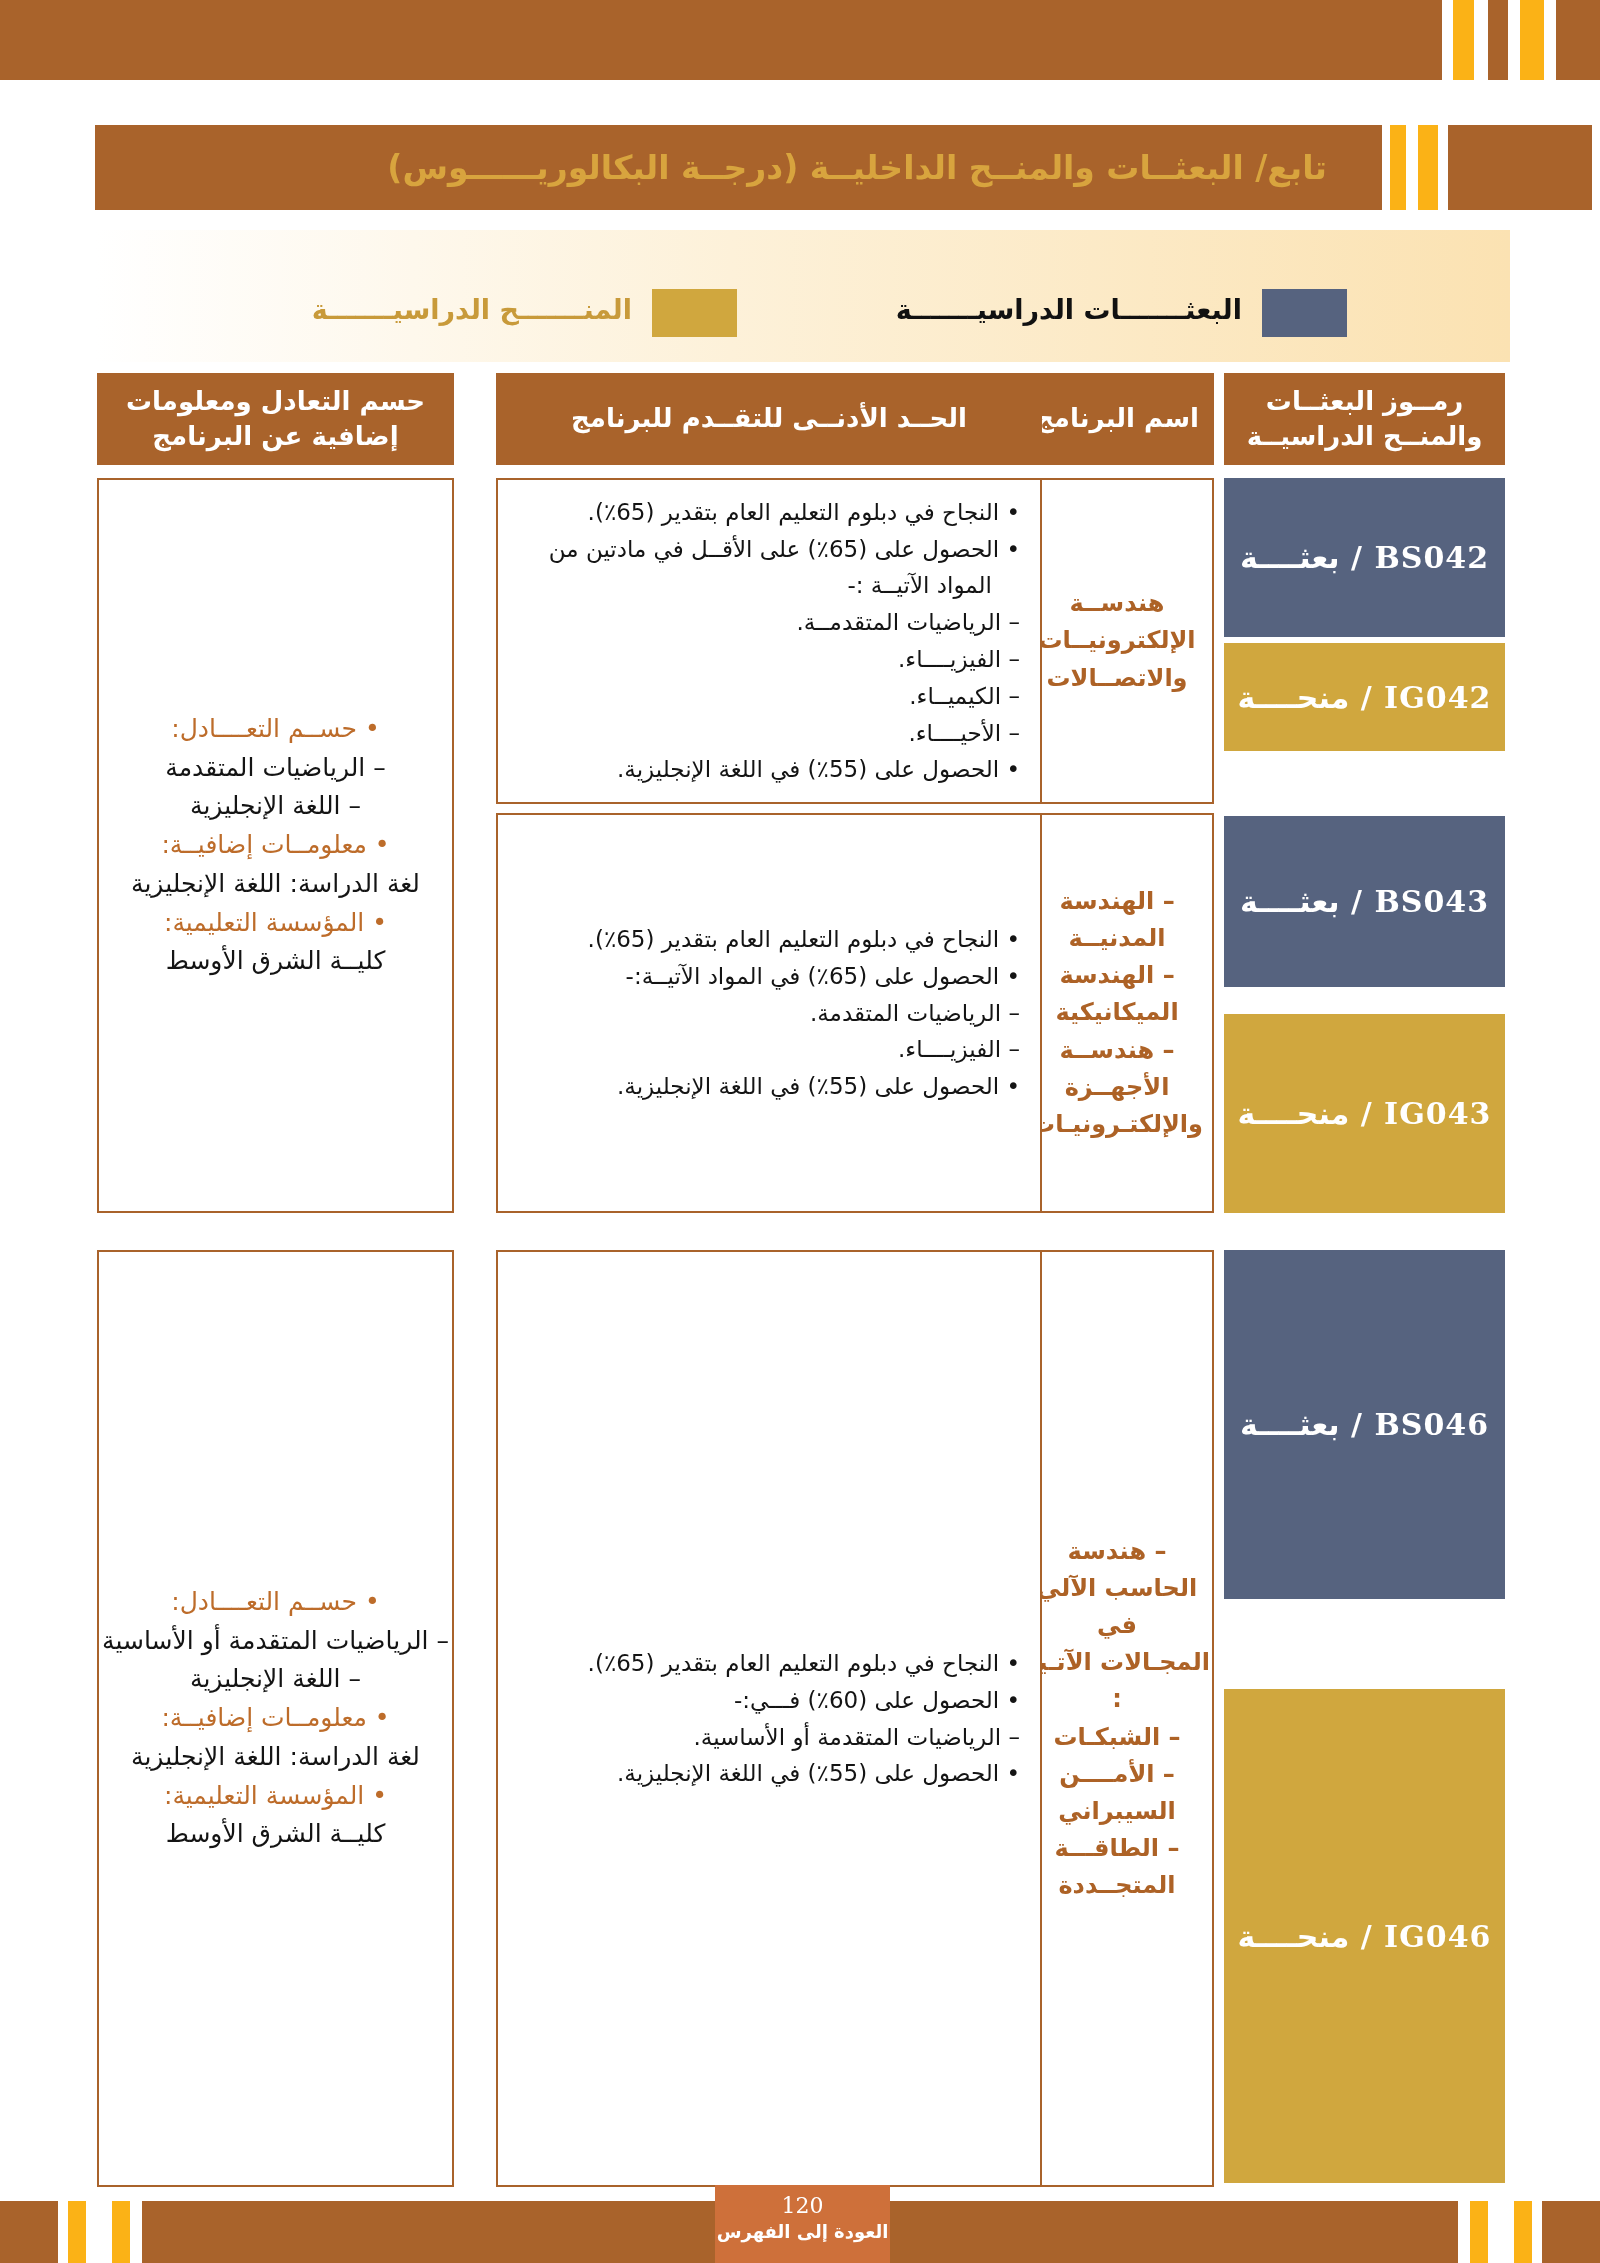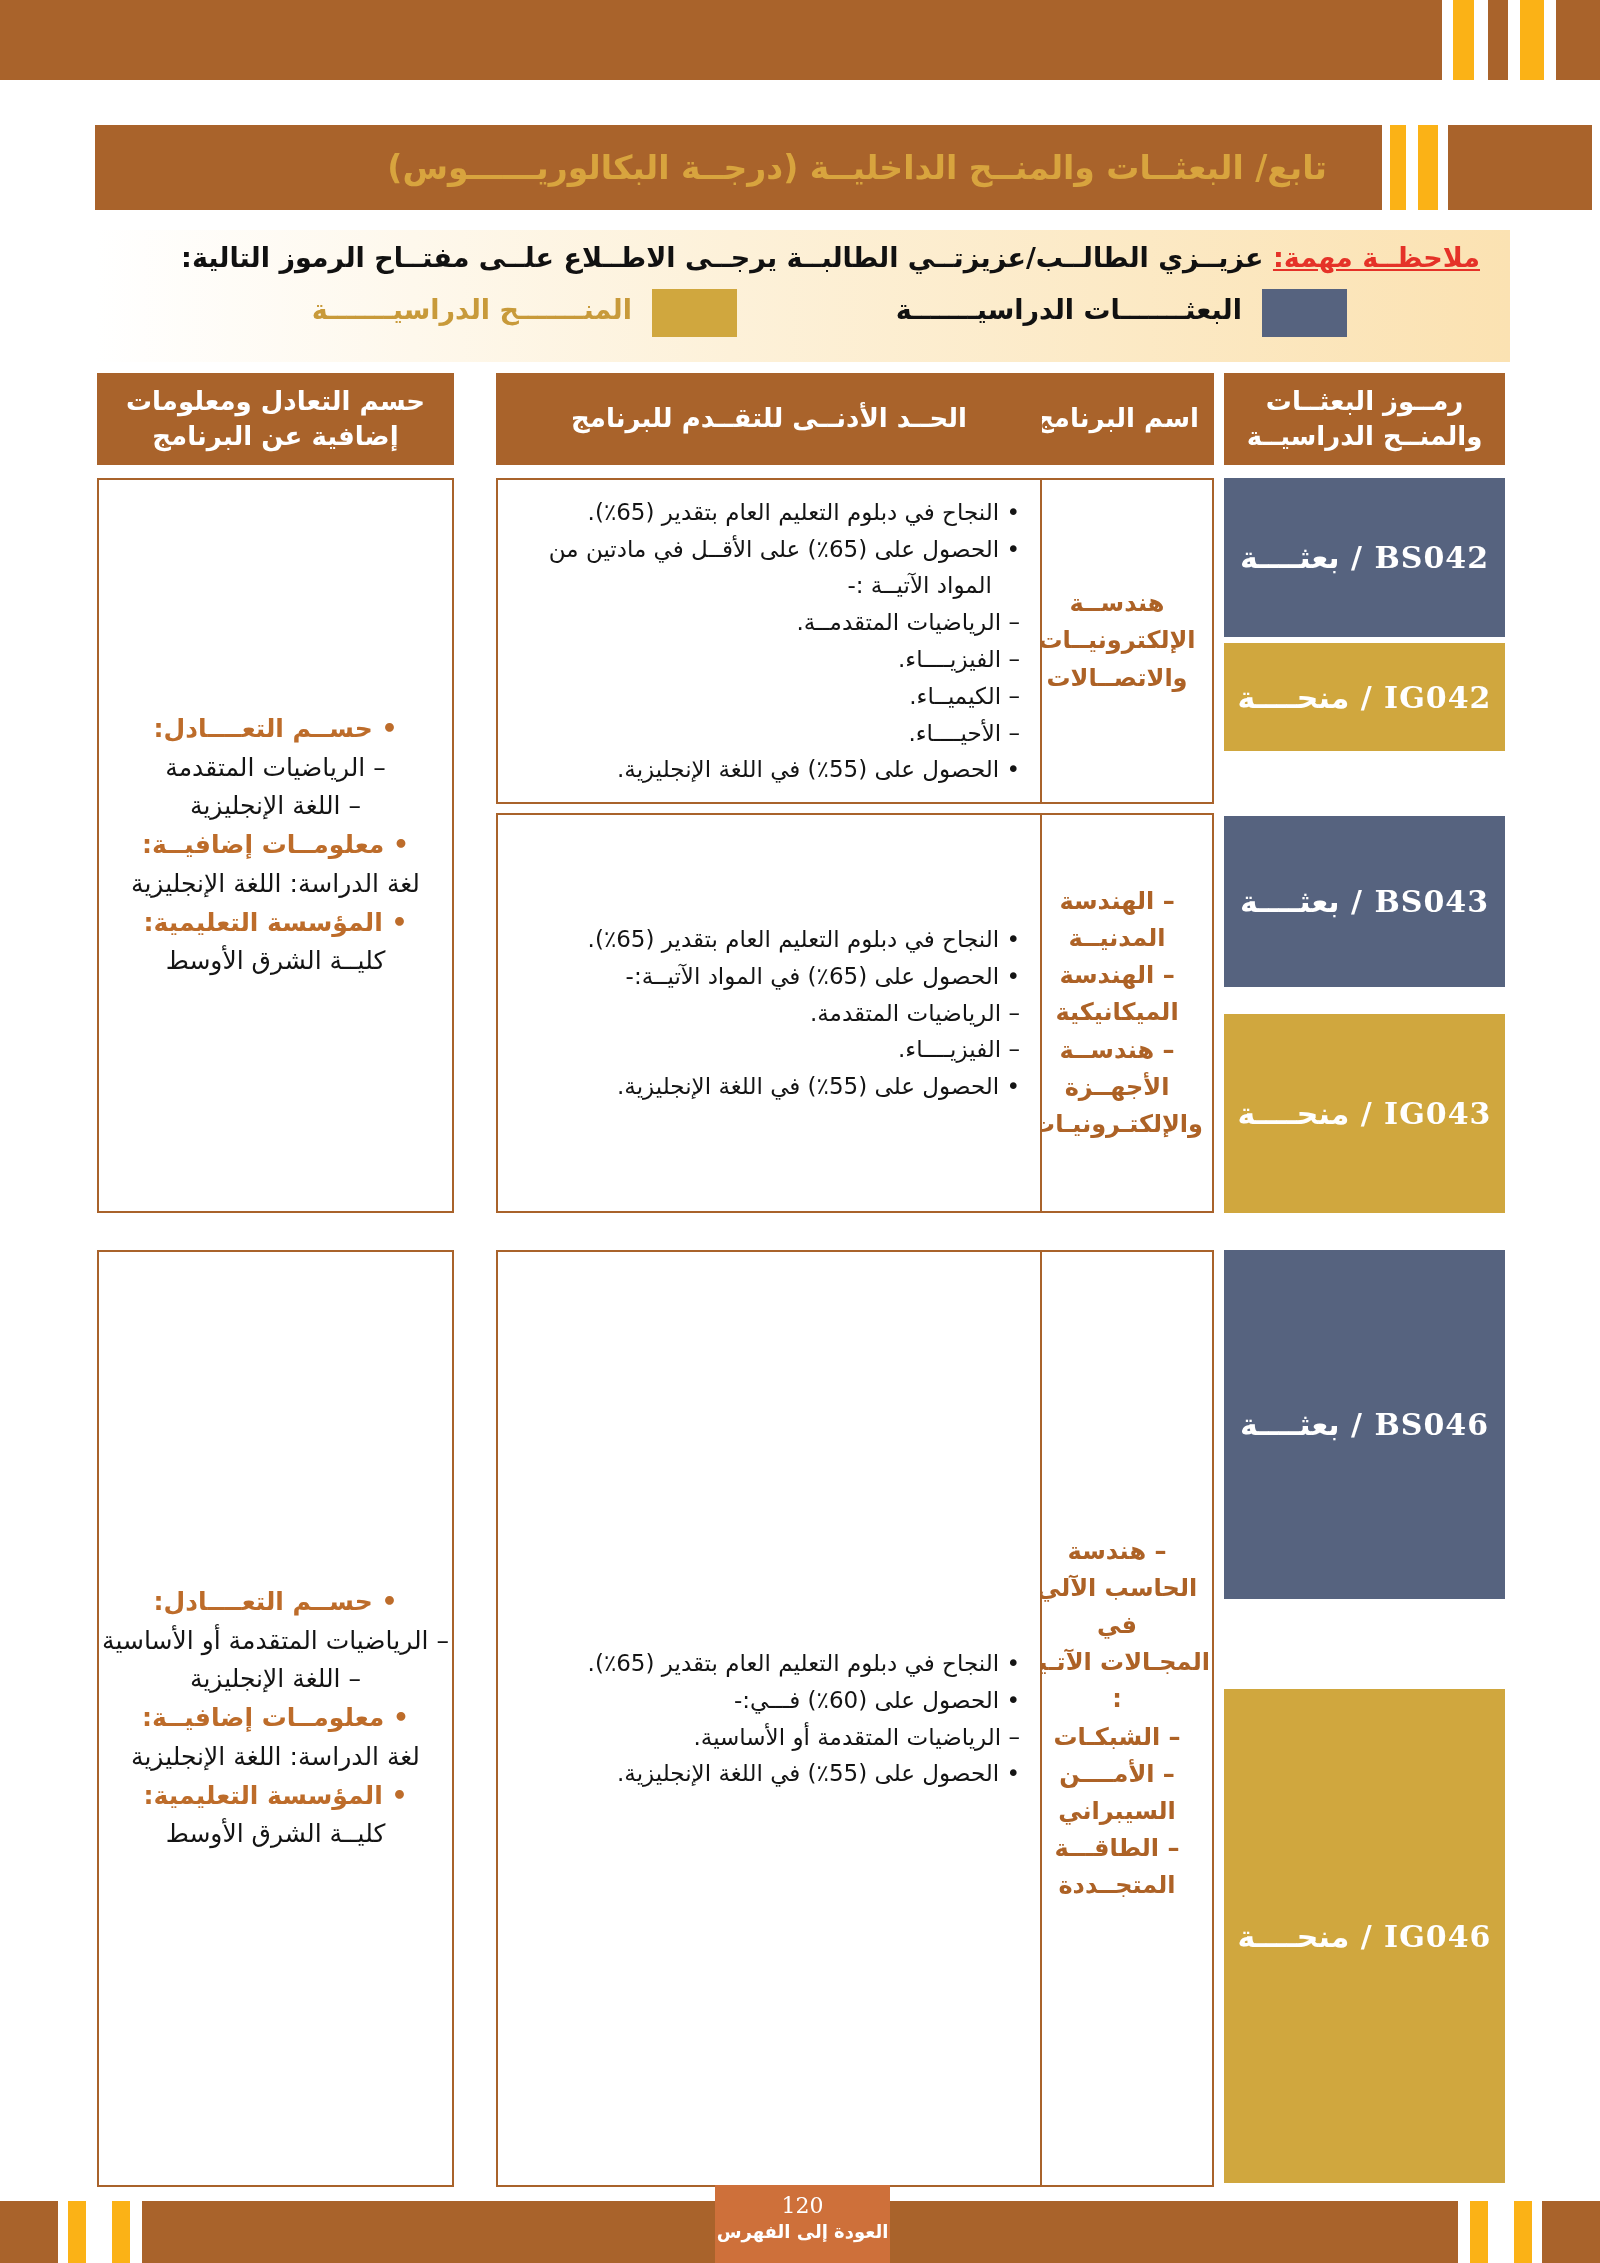--- a/index.html
+++ b/index.html
@@ -50,21 +50,21 @@
   .gold-bg{background:#d0a73e;}
   .prog-cell{
     color:#ad6226;font-weight:bold;font-size:24px;text-align:center;
     white-space:pre-line;line-height:1.55;align-items:center;
   }
   .req-cell{padding:10px 20px;}
   .req-line{font-size:23px;color:#141414;text-align:right;line-height:1.6;direction:rtl;}
   .req-line.indent{padding-right:28px;}
   .info-cell{text-align:center;}
   .info-line{font-size:25px;line-height:1.55;direction:rtl;color:#141414;}
-  .info-line.accent{color:#bd6c2a;font-weight:bold;}
+  .info-line.accent{color:#bd6c2a;font-weight:normal;}
   .info-line.boldblack{font-weight:normal;}
   
   .col-codes{left:1224px;width:281px;}
   .col-prog{left:1020px;width:194px;}
   .col-req{left:464px;width:546px;margin-left:32px;}
   .col-info{left:97px;width:357px;}
   
   .footerbar{left:0;top:2201px;width:1600px;height:62px;}
   .footer-tab{
     left:715px;top:2185px;width:175px;height:78px;background:#ce703a;
@@ -86,24 +86,20 @@
 </div>
 
 <div class="abs titlebar bar-brown">
   <span class="title-text">تابع/ البعثــات والمنــح الداخليــة (درجــة البكالوريــــــوس)</span>
 </div>
 <div class="abs stripe-yellow" style="left:1390px;top:125px;width:16px;height:85px;"></div>
 <div class="abs stripe-yellow" style="left:1418px;top:125px;width:20px;height:85px;"></div>
 <div class="abs bar-brown" style="left:1448px;top:125px;width:144px;height:85px;"></div>
 
 <div class="abs notebox">
-  <div class="note-line">
-    <span class="note-prefix">ملاحظــة مهمة:</span>
-    <span>عزيــزي الطالــب/عزيزتــي الطالبــة يرجــى الاطــلاع علــى مفتــاح الرموز التالية:</span>
-  </div>
   <div class="legend-swatch blue-bg" style="right:163px;"></div>
   <div class="legend-label" style="right:268px;color:#111;">البعثـــــــات الدراسيـــــــة</div>
   <div class="legend-swatch gold-bg" style="right:773px;"></div>
   <div class="legend-label" style="right:878px;color:#c89a3a;">المنـــــــح الدراسيـــــــة</div>
 </div>
 
 <div class="abs th col-codes">رمــوز البعثــات
 والمنــح الدراسيــة</div>
 <div class="abs th col-prog">اسم البرنامج</div>
 <div class="abs th col-req">الحــد الأدنــى للتقــدم للبرنامج</div>

